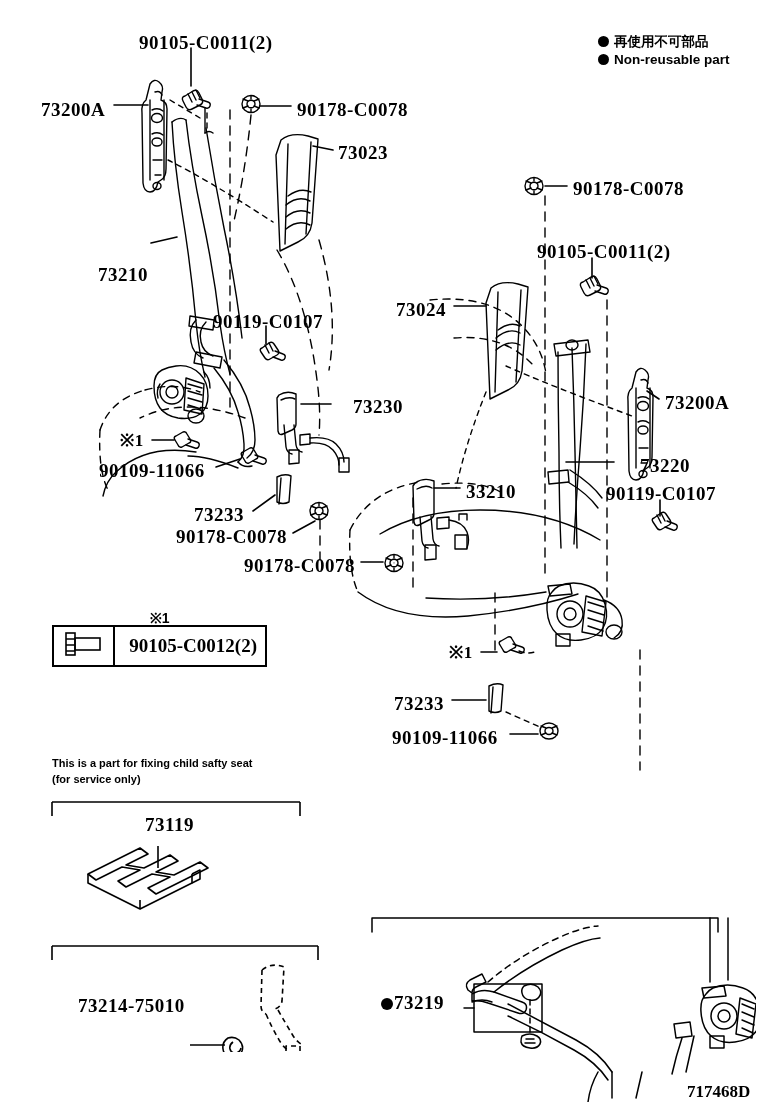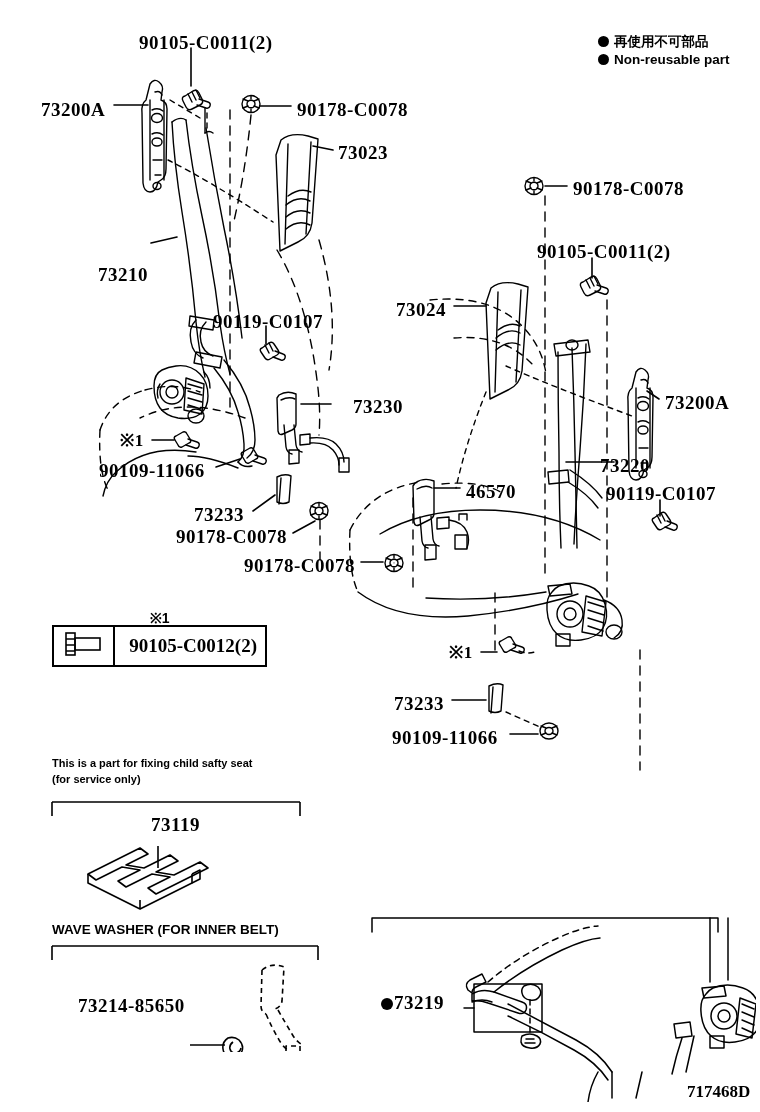--- a/index.html
+++ b/index.html
@@ -382,23 +382,23 @@
   <div class="lbl sm" style="left:120px; top:432px;">※1</div>
   <div class="lbl" style="left:99px;  top:461px;">90109-11066</div>
   <div class="lbl" style="left:194px; top:505px;">73233</div>
   <div class="lbl" style="left:176px; top:527px;">90178-C0078</div>
   <div class="lbl" style="left:244px; top:556px;">90178-C0078</div>
 
   <div class="lbl" style="left:573px; top:179px;">90178-C0078</div>
   <div class="lbl" style="left:537px; top:242px;">90105-C0011(2)</div>
   <div class="lbl" style="left:396px; top:300px;">73024</div>
   <div class="lbl" style="left:665px; top:393px;">73200A</div>
-  <div class="lbl" style="left:600px; top:456px;text-align:center;">73220</div>
+  <div class="lbl" style="left:640px; top:456px;text-align:center;">73220</div>
   <div class="lbl" style="left:606px; top:484px;">90119-C0107</div>
-  <div class="lbl" style="left:466px; top:482px;">46570</div>
+  <div class="lbl" style="left:466px; top:482px;">33210</div>
   <div class="lbl sm" style="left:449px; top:644px;">※1</div>
   <div class="lbl" style="left:394px; top:694px;">73233</div>
   <div class="lbl" style="left:392px; top:728px;">90109-11066</div>
 
   <div class="starhdr" style="left:150px; top:608px;">※1</div>
   <table class="tbl" style="left:52px; top:625px; width:215px;">
     <tbody>
         <tr>
       <td class="icn">
         <svg width="52" height="28" viewBox="0 0 52 28">
@@ -420,42 +420,41 @@
     <g fill="none" stroke="#000" stroke-width="1.6" stroke-linejoin="round">
       <path d="M2 4 l0 14 M2 4 l248 0 M250 4 l0 14"></path>
       <path d="M108 48 l0 22"></path>
 
       <path d="M38 76 l52 -26 l8 6 l-22 11 l18 3 l26 -13 l8 6 l-22 11 l18 3 l26 -13 l8 6 l-52 26 l-8 -6 l22 -11 l-18 -3 l-26 13 l-8 -6 l22 -11 l-18 -3 l-26 13 z"></path>
       <path d="M38 76 l0 9 l52 26 l0 -9"></path>
       <path d="M90 111 l52 -26 l0 -9"></path>
       <path d="M142 76 l8 -4 l0 9 l-8 4"></path>
     </g>
   </svg>
-  <div class="lbl" style="left:145px; top:815px;margin-left:6px;">73119</div>
-
-  <div class="boxlabel" style="left:52px; top:922px;">WAVE WASHER (FOR INNER BELT)</div>
+  <div class="lbl" style="left:145px; top:815px;">73119</div>
+
   <svg style="position:absolute;left:50px;top:942px;width:275px;height:110px;" viewBox="0 0 275 110">
     <g fill="none" stroke="#000" stroke-width="1.6" stroke-linejoin="round">
       <path d="M2 4 l0 14 M2 4 l266 0 M268 4 l0 14"></path>
 
       <path d="M140 103 l35 0"></path>
 
       <path d="M178 96 q-6 4 -5 11 q1 7 8 8 q8 1 11 -6 q2 -6 -3 -11 q-5 -4 -11 -2 z"></path>
       <path d="M183 100 q-4 3 -3 7 q1 4 5 4 q5 0 6 -5"></path>
 
       <g stroke-dasharray="5 4">
         <path d="M212 28 q10 -8 22 -3 l-2 34 q-1 6 -7 8"></path>
         <path d="M212 28 l-1 36 q0 6 5 8"></path>
         <path d="M216 72 q6 14 12 24 q4 8 10 12"></path>
         <path d="M228 68 q8 14 14 24 q4 7 9 10"></path>
         <path d="M236 104 l0 14 l14 -1 l0 -13 z"></path>
       </g>
     </g>
   </svg>
-  <div class="lbl" style="left:78px; top:996px;">73214-85650</div>
+  <div class="lbl" style="left:78px; top:996px;">73214-75010</div>
 
   <svg style="position:absolute;left:368px;top:912px;width:388px;height:190px;" viewBox="0 0 388 190">
     <g fill="none" stroke="#000" stroke-width="1.5" stroke-linejoin="round" stroke-linecap="round">
       <path d="M4 6 l0 14 M4 6 l346 0 M350 6 l0 14"></path>
 
       <rect x="106" y="72" width="68" height="48"></rect>
 
       <path d="M96 96 l10 0"></path>
 
       <path d="M104 82 q10 -6 22 -2 l28 10 q6 2 4 8 q-2 5 -8 3 l-30 -10 q-8 -3 -16 -2 z"></path>

